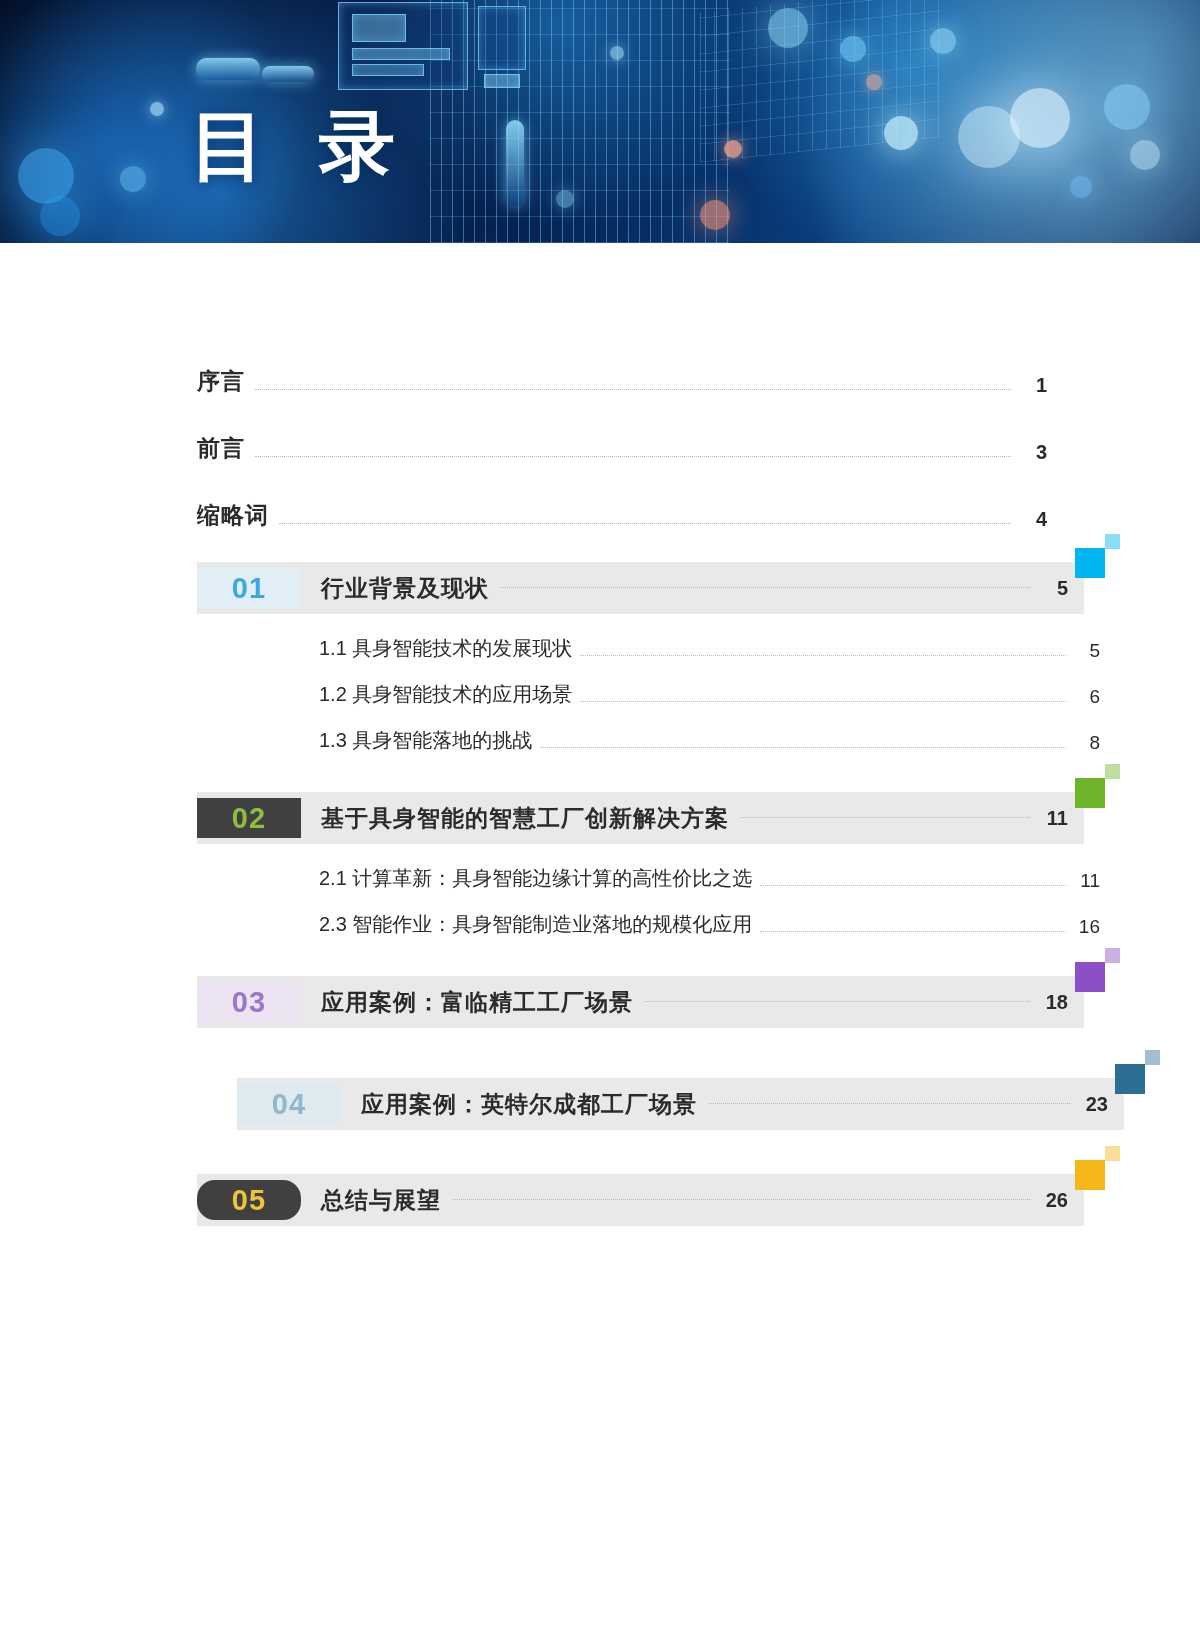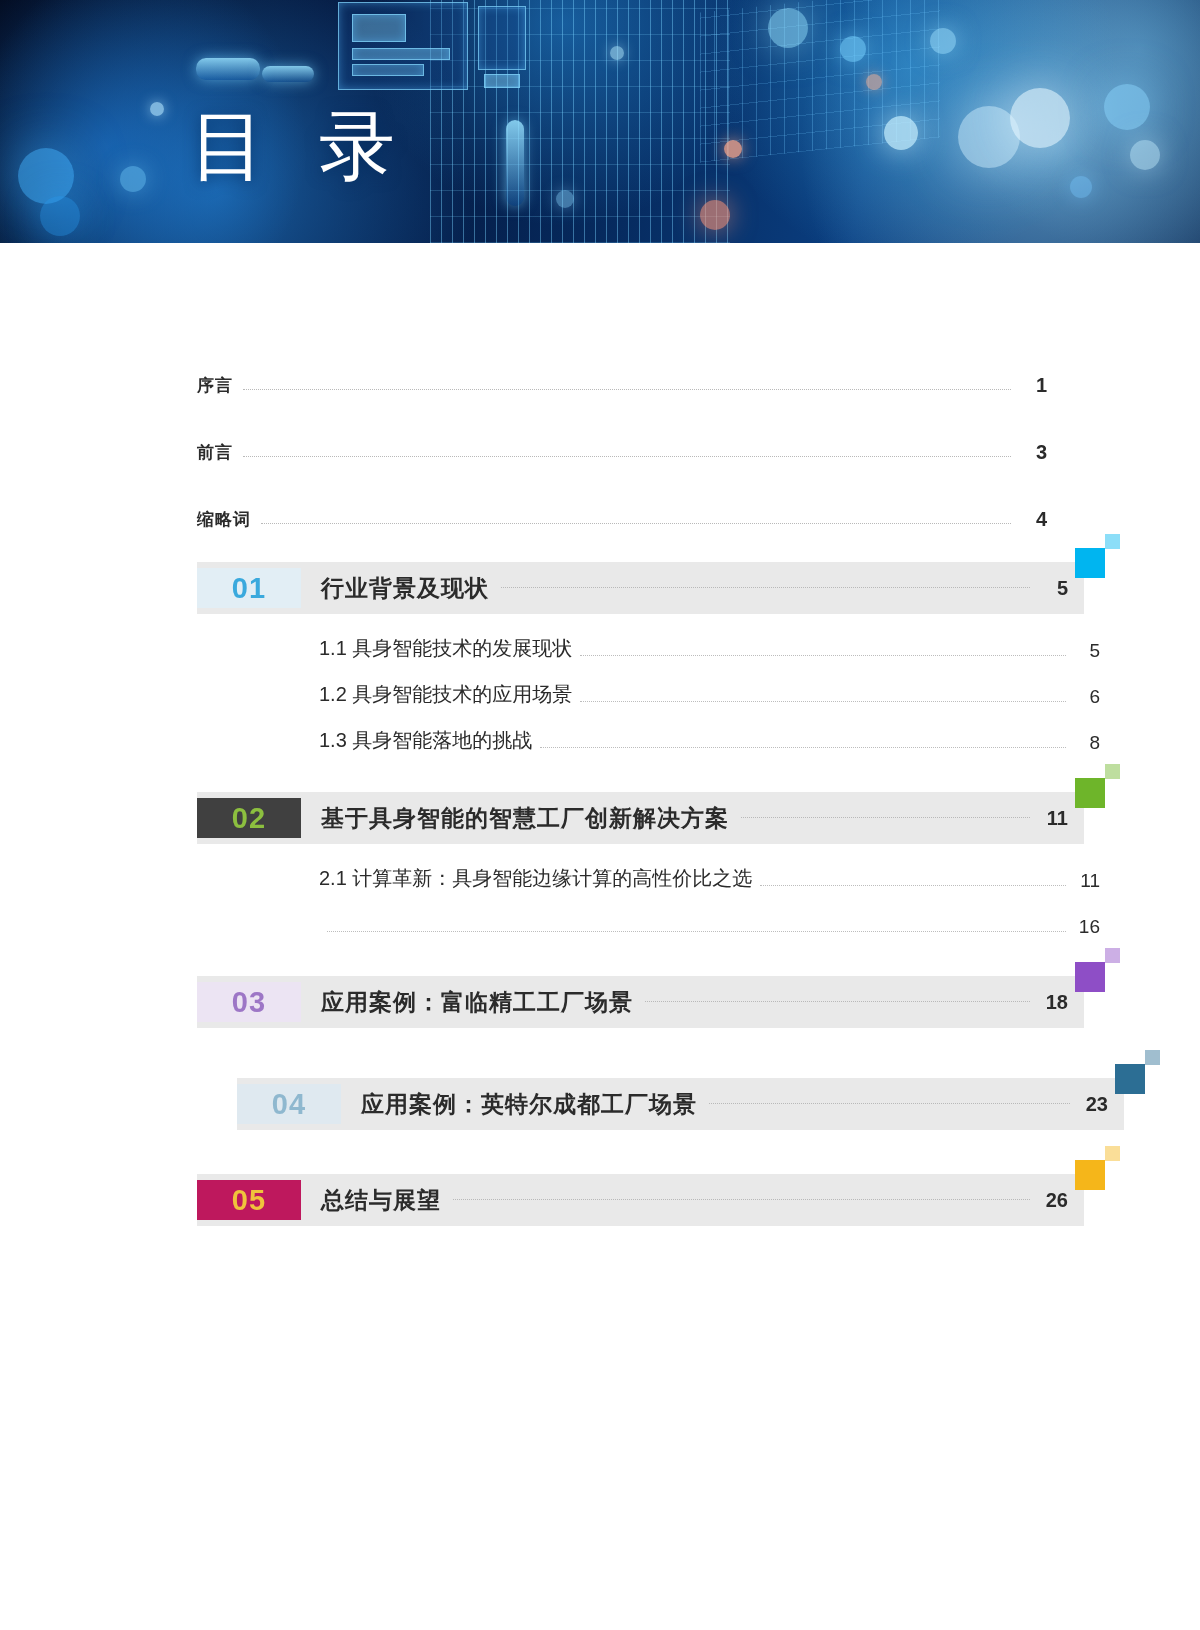--- a/index.html
+++ b/index.html
@@ -100,21 +100,21 @@
     position: absolute;
     border-radius: 50%;
     filter: blur(0.4px);
   }
   .hero-title {
     position: absolute;
     left: 190px;
     top: 96px;
     font-size: 76px;
     letter-spacing: 16px;
-    font-weight: 400;
+    font-weight: 700;
     color: #ffffff;
     text-shadow: 0 2px 16px rgba(0,40,90,.8);
     font-family: "Liberation Sans", "DejaVu Sans", sans-serif;
   }
 
   
   .toc {
     position: relative;
     padding: 118px 0 0 0;
   }
@@ -124,21 +124,21 @@
   }
 
   
   .row-plain {
     display: flex;
     align-items: flex-end;
     height: 36px;
     margin-bottom: 31px;
   }
   .row-plain .label {
-    font-size: 17px;
+    font-size: 23px;
     font-weight: 700;
     color: #2b2b2b;
     white-space: nowrap;
     letter-spacing: 1px;
   }
   .leader {
     flex: 1;
     border-bottom: 1px dotted #b9b9b9;
     margin: 0 10px 7px 10px;
     height: 1px;
@@ -341,20 +341,21 @@
               <div class="sq-small" style="background: rgb(110, 181, 42);"></div>
             </div>
           </div>
           <div class="subs">
             <div class="row-sub">
               <span class="label">2.1 计算革新：具身智能边缘计算的高性价比之选</span>
               <span class="leader"></span>
               <span class="pg">11</span>
             </div>
             <div class="row-sub">
+              <span class="label">2.3 智能作业：具身智能制造业落地的规模化应用</span>
               <span class="leader"></span>
               <span class="pg">16</span>
             </div>
           </div>
           <div class="gap-after-subs"></div>
         </div>
         <div class="chapter" style="margin-bottom: 50px;">
           <div class="chapter-bar">
             <div class="chapter-num" style="color: rgb(157, 118, 198); background: rgb(236, 228, 243);">03</div>
             <div class="chapter-title">应用案例：富临精工工厂场景</div>
@@ -373,21 +374,21 @@
             <div class="leader"></div>
             <div class="pg">23</div>
             <div class="deco">
               <div class="sq-big" style="background: rgb(44, 110, 148);"></div>
               <div class="sq-small" style="background: rgb(44, 110, 148);"></div>
             </div>
           </div>
         </div>
         <div class="chapter" style="margin-bottom: 44px;">
           <div class="chapter-bar">
-            <div class="chapter-num" style="color: rgb(240, 195, 60); background: #be185d;">05</div>
+            <div class="chapter-num" style="color: rgb(240, 195, 60); background: #404040; border-radius: 18px;">05</div>
             <div class="chapter-title">总结与展望</div>
             <div class="leader"></div>
             <div class="pg">26</div>
             <div class="deco">
               <div class="sq-big" style="background: rgb(245, 182, 26);"></div>
               <div class="sq-small" style="background: rgb(245, 182, 26);"></div>
             </div>
           </div>
         </div>
       </div>

